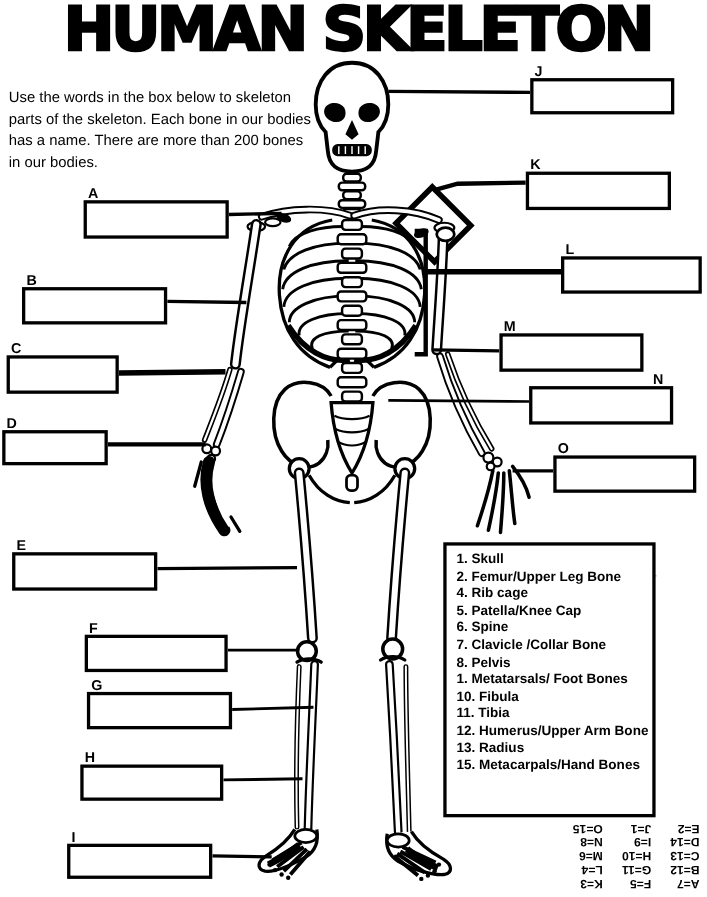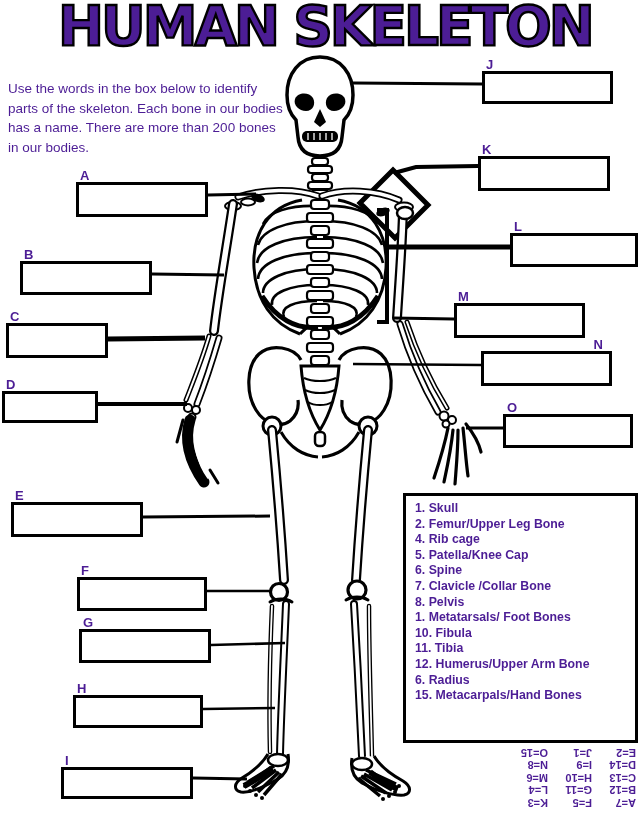--- a/index.html
+++ b/index.html
@@ -1,17 +1,17 @@
 <!DOCTYPE html>
 <html><head>
 <meta charset="utf-8">
 <style>
   html,body{margin:0;padding:0;background:#fff;}
   #page{position:relative;width:643px;height:815px;background:#fff;overflow:hidden;
-        font-family:"Liberation Sans",sans-serif;color:#4c1d95;}
+        font-family:"Liberation Sans",sans-serif;color:#000000;}
   .title{position:absolute;left:58px;top:-6px;width:585px;font-family:"DejaVu Sans",sans-serif;
          font-weight:bold;font-size:55px;letter-spacing:-3px;white-space:nowrap;
          -webkit-text-stroke:2.4px #000;}
   .instructions{position:absolute;left:8px;top:79px;font-size:13.5px;line-height:19.6px;}
   .instructions div{white-space:nowrap;}
   svg.art{position:absolute;left:0;top:0;pointer-events:none;}
   .lblbox{position:absolute;border:3px solid #000;background:#fff;box-sizing:border-box;}
   .letter{position:absolute;top:-17px;left:1px;font-weight:bold;font-size:13px;}
   .box-a{left:76px;top:182px;width:132px;height:35px}
   .box-b{left:20px;top:261px;width:132px;height:34px}
@@ -24,38 +24,38 @@
   .box-i{left:61px;top:767px;width:132px;height:32px}
   .box-j{left:482px;top:71px;width:131px;height:33px}
   .box-k{left:478px;top:156px;width:132px;height:35px}
   .box-l{left:510px;top:233px;width:128px;height:34px}
   .box-m{left:454px;top:303px;width:131px;height:35px}
   .box-n{left:481px;top:351px;width:131px;height:35px}
   .box-o{left:503px;top:414px;width:130px;height:34px}
   .box-n .letter{left:auto;right:6px;}
   .vocab-heading{position:absolute;left:487px;top:474px;font-weight:bold;font-size:13px;
                  text-decoration:underline;white-space:nowrap;margin-top:36px;}
-  .vocab-box{position:absolute;left:403px;top:493px;width:235px;height:250px;
+  .vocab-box{position:absolute;left:403px;top:493px;width:193px;height:250px;
              border:3px solid #000;box-sizing:border-box;background:#fff;
              padding:5px 4px 0 9px;}
   .vocab-box div{font-weight:bold;font-size:12.3px;line-height:15.6px;white-space:nowrap;}
   .answer-key{position:absolute;left:504px;top:746px;width:132px;
               transform:rotate(180deg);font-weight:bold;font-size:11px;line-height:12.6px;}
   .ak-row{display:flex;}
   .ak-cell{width:44px;white-space:nowrap;}
 </style>
 </head>
 <body>
 
 <div id="page">
 
   <div class="title">HUMAN SKELETON</div>
 
   <div class="instructions">
-    <div>Use the words in the box below to identify</div>
+    <div>Use the words in the box below to skeleton</div>
     <div>parts of the skeleton. Each bone in our bodies</div>
     <div>has a name. There are more than 200 bones</div>
     <div>in our bodies.</div>
   </div>
 
   <svg class="art" width="643" height="815" viewBox="0 0 643 815">
     <g stroke="#000" fill="none">
 
       <path d="M393,170 L428,205 L395,238 L360,203 Z" stroke-width="5"></path>
 
@@ -287,21 +287,21 @@
     <div>2. Femur/Upper Leg Bone</div>
     <div>4. Rib cage</div>
     <div>5. Patella/Knee Cap</div>
     <div>6. Spine</div>
     <div style="font-style:normal">7. Clavicle /Collar Bone</div>
     <div>8. Pelvis</div>
     <div>1. Metatarsals/ Foot Bones</div>
     <div>10. Fibula</div>
     <div>11. Tibia</div>
     <div>12. Humerus/Upper Arm Bone</div>
-    <div>6. Radius</div>
+    <div>13. Radius</div>
     <div>15. Metacarpals/Hand Bones</div>
   </div>
 
   <div class="answer-key">
     <div class="ak-row">
       <span class="ak-cell">A=7</span>
       <span class="ak-cell">F=5</span>
       <span class="ak-cell">K=3</span>
     </div>
     <div class="ak-row">

